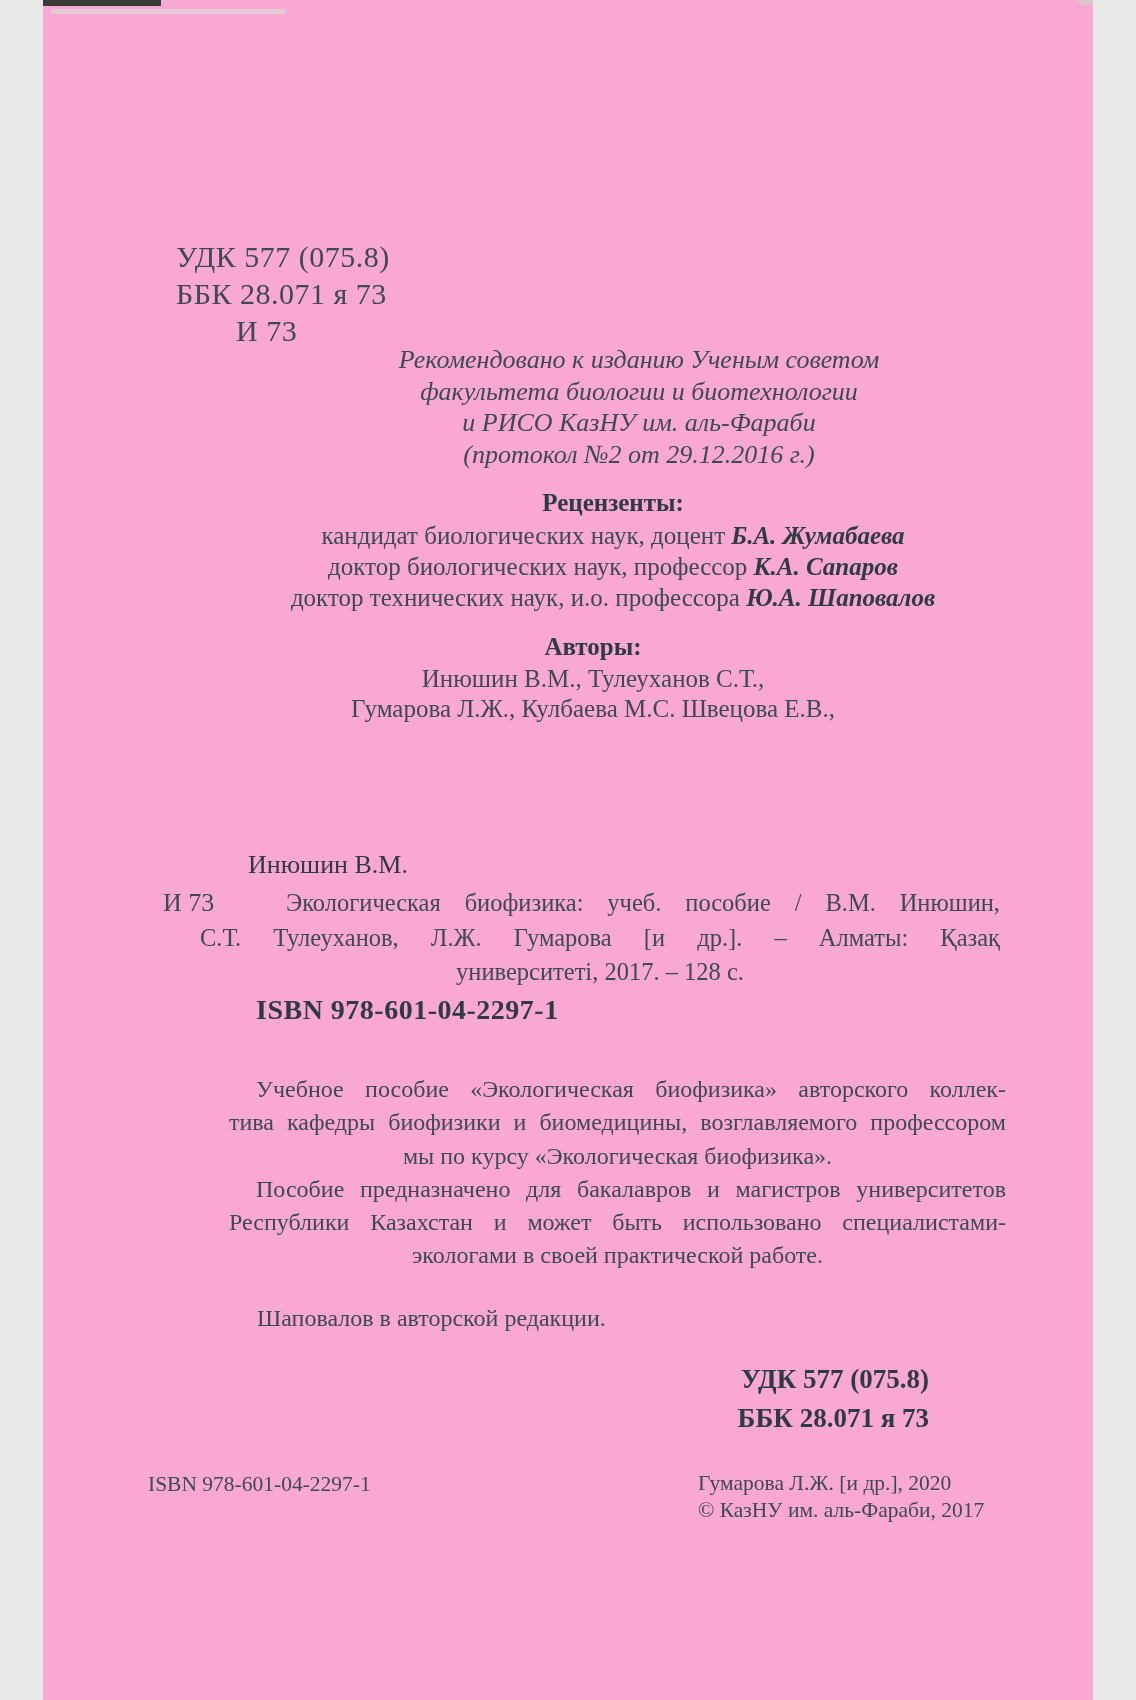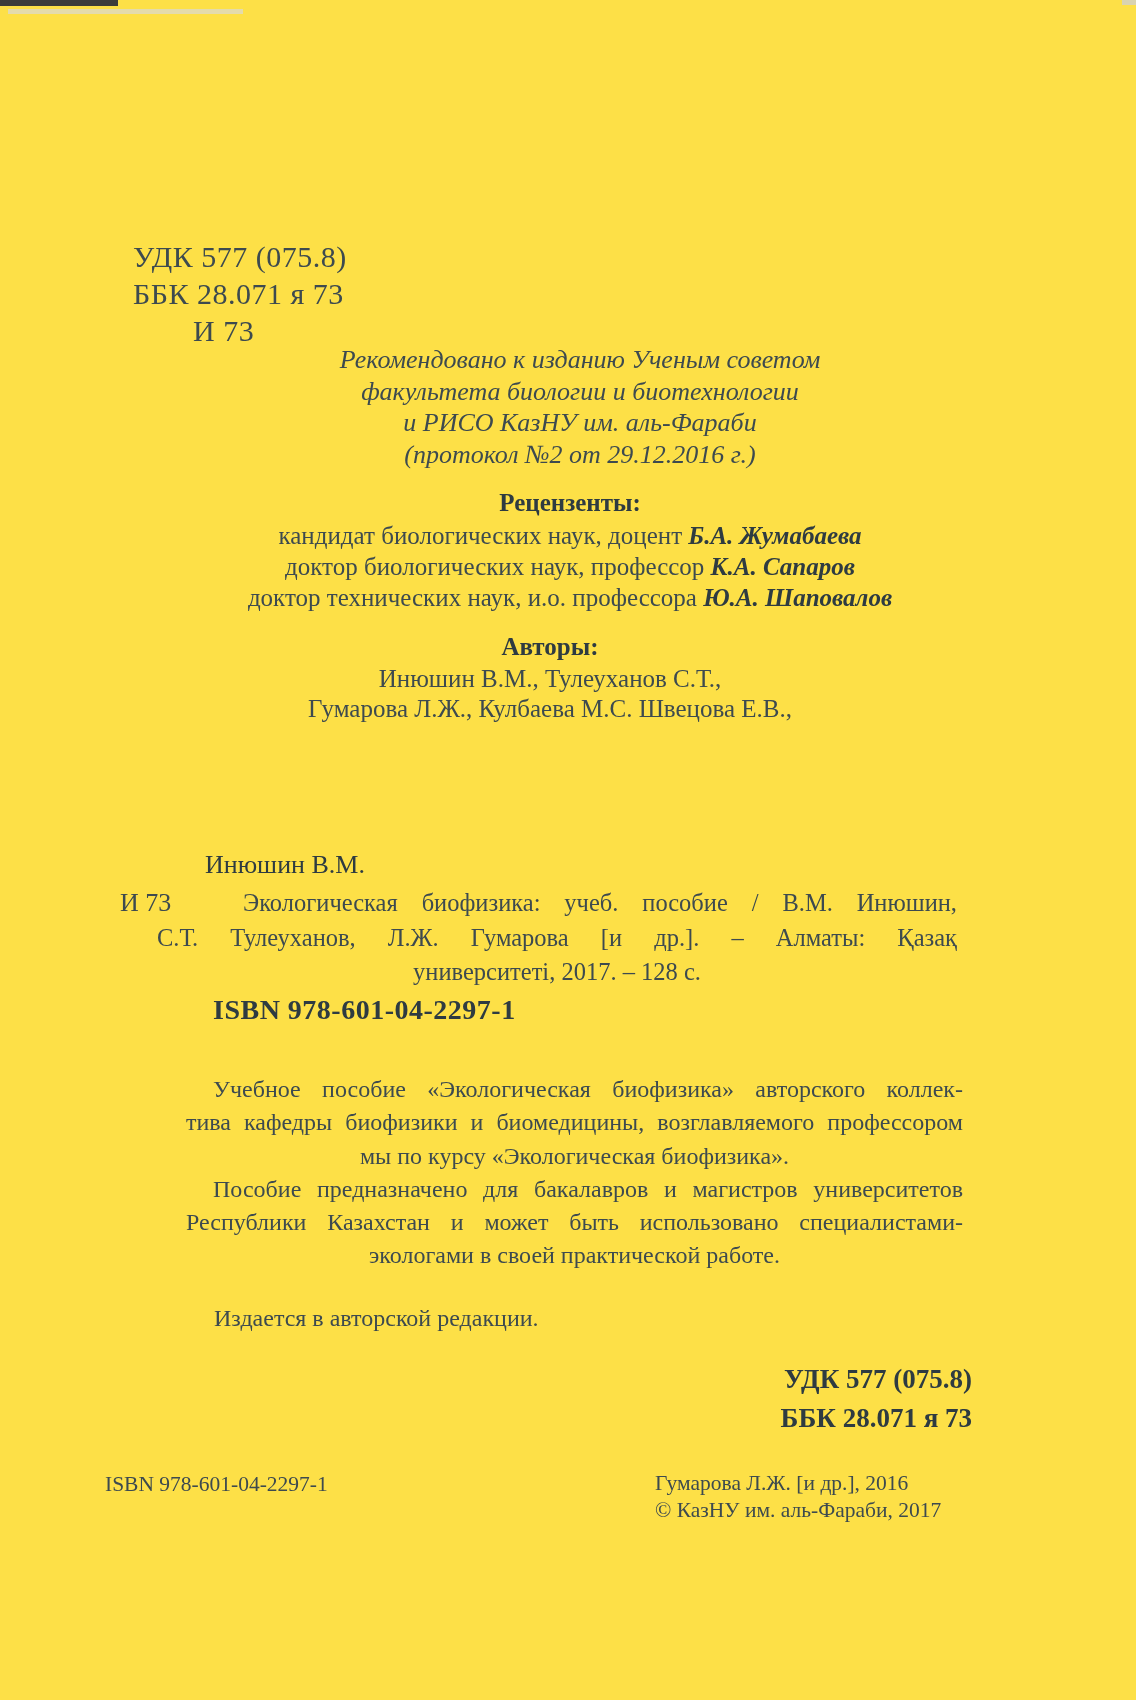--- a/index.html
+++ b/index.html
@@ -1,38 +1,38 @@
 <!DOCTYPE html>
 <html><head>
 <meta charset="utf-8">
 <style>
   html, body { margin: 0; padding: 0; background: #e8e8e6; }
   .page {
     position: relative;
-    width: 1136px;
+    width: 1050px;
     height: 1700px;
     margin: 0 auto;
-    background: #fde047;
+    background: #f9a8d4;
     overflow: hidden;
     font-family: "Liberation Serif", "DejaVu Serif", serif;
     color: #3d4a4f;
   }
   .abs { position: absolute; }
 
   
   .artifact-top-strip { left: 0; top: 0; width: 118px; height: 6px; background: #3c3c3a; }
   .artifact-smudge  { left: 8px; top: 9px; width: 235px; height: 5px; background: #d9d9d5; opacity: .7; }
   .artifact-corner  { right: 0; top: 0; width: 14px; height: 5px; background: #cfcfcc; opacity: .8; }
 
   
   .udk-block { left: 133px; top: 238px; font-size: 30px; line-height: 37px; letter-spacing: .5px; }
   .udk-code-indent { padding-left: 60px; }
 
   
-  .rec-block { left: 140px; top: 344px; width: 880px; text-align: center;
+  .rec-block { left: 156px; top: 344px; width: 880px; text-align: center;
                font-style: italic; font-size: 26px; line-height: 31.5px; }
 
   
   .reviewers-block { left: 150px; top: 487px; width: 840px; text-align: center;
                      font-size: 25px; line-height: 31px; }
   .section-heading { font-weight: bold; color: #2e3b41; margin-bottom: 2px; }
   .rev-name { font-weight: bold; font-style: italic; color: #2e3b41; }
 
   
   .authors-block { left: 110px; top: 632px; width: 880px; text-align: center;
@@ -105,26 +105,26 @@
   <div class="abs cit-isbn">ISBN 978-601-04-2297-1</div>
 
   <div class="abs annotation">
     <div class="jline par-indent">Учебное пособие «Экологическая биофизика» авторского коллек-</div>
     <div class="jline">тива кафедры биофизики и биомедицины, возглавляемого профессором</div>
     <div class="jlast">мы по курсу «Экологическая биофизика».</div>
     <div class="jline par-indent">Пособие предназначено для бакалавров и магистров университетов</div>
     <div class="jline">Республики Казахстан и может быть использовано специалистами-</div>
     <div class="jlast">экологами в своей практической работе.</div>
   </div>
-  <div class="abs edition-note">Издается в авторской редакции.</div>
+  <div class="abs edition-note">Шаповалов в авторской редакции.</div>
 
   <div class="abs footer-codes">
     <div>УДК 577 (075.8)</div>
     <div>ББК 28.071 я 73</div>
   </div>
 
   <div class="abs bottom-isbn">ISBN 978-601-04-2297-1</div>
   <div class="abs copyright-block">
-    <div>Гумарова Л.Ж. [и др.], 2016</div>
+    <div>Гумарова Л.Ж. [и др.], 2020</div>
     <div>© КазНУ им. аль-Фараби, 2017</div>
   </div>
 
 </div>
 
 </body></html>

